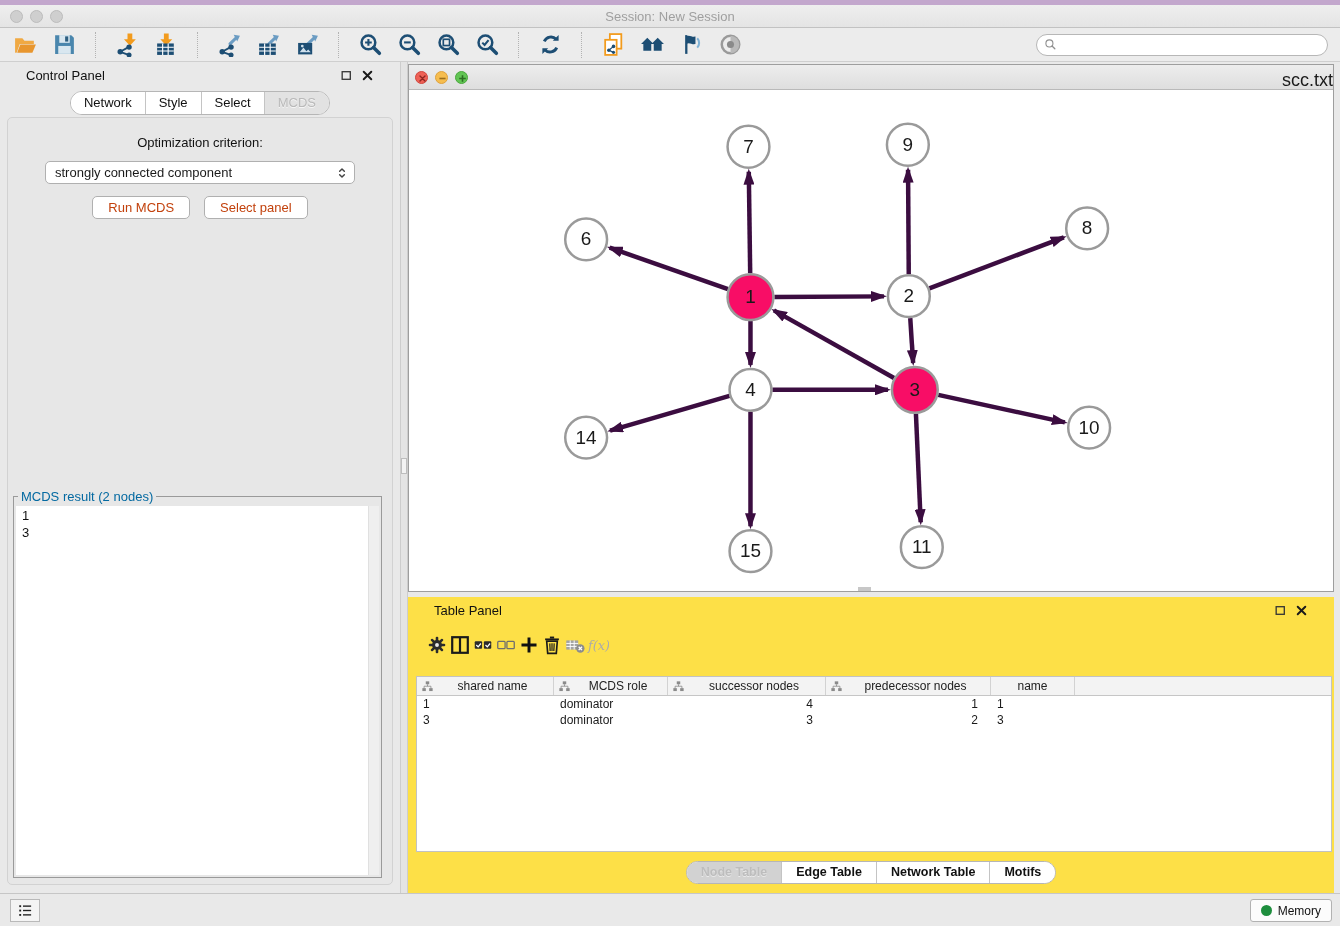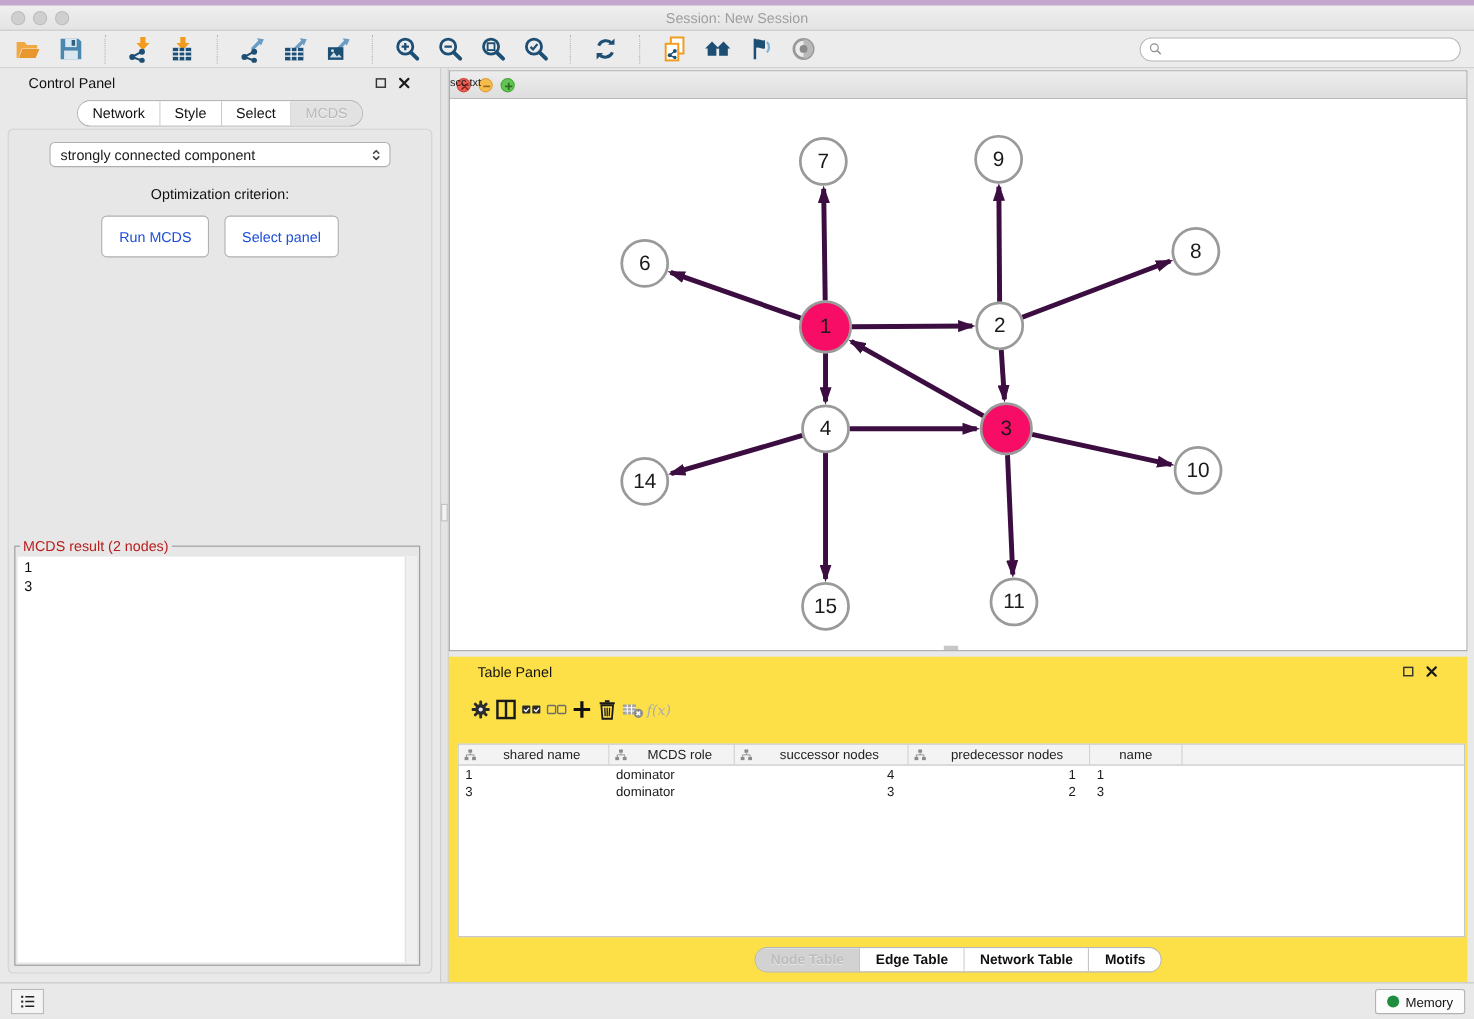--- a/index.html
+++ b/index.html
@@ -34,40 +34,40 @@
   .cp-tab, .bt-tab { font-size:13px; padding:3px 13px 4px; background:#fff; color:#111; border-right:1px solid #c4c4c4; cursor:default; white-space:nowrap; }
   .cp-tab:last-child, .bt-tab:last-child { border-right:none; }
   .cp-tab.active { background:#e2e2e2; color:#b9b9b9; text-shadow:0 1px 0 #f5f5f5; }
   .bt-tab { font-weight:bold; font-size:12.5px; padding:3px 14px 4px; }
   .bt-tab.active { background:#d2d2d2; color:#bdbdbd; text-shadow:0 1px 0 #e9e9e9; }
   #cp-content { position:absolute; left:7px; right:7px; top:55px; bottom:8px; background:#e7e7e7; border:1px solid #d2d2d2; border-radius:5px; }
   #opt-label { margin-top:17px; text-align:center; font-size:13px; color:#111; }
   #criterion-select { width:310px; height:23px; margin:11px auto 0; background:#fff; border:1px solid #b0b0b0; border-radius:5px; display:flex; align-items:center; padding:0 4px 0 9px; font-size:13px; }
   #criterion-select svg { margin-left:auto; width:16px; height:18px; }
   #cp-buttons { display:flex; justify-content:center; gap:14px; margin-top:12px; }
-  .cp-btn { height:38px; background:#fff; border:1px solid #b0b0b0; border-radius:5px; font-size:13px; font-family:"Liberation Sans",sans-serif; padding:0 15px; color:#1d4ed8; }
+  .cp-btn { height:23px; background:#fff; border:1px solid #b0b0b0; border-radius:5px; font-size:13px; font-family:"Liberation Sans",sans-serif; padding:0 15px; color:#c2410c; }
   #result-fieldset { position:absolute; left:5px; right:10px; top:371px; bottom:6px; border:1px solid #9a9a9a; padding:0; background:transparent; }
-  #result-fieldset legend { font-size:13px; margin-left:4px; padding:0 3px; color:#b91c1c;margin-top:44px; }
+  #result-fieldset legend { font-size:13px; margin-left:4px; padding:0 3px; color:#0369a1;margin-top:44px; }
   #result-area { position:absolute; left:2px; right:2px; top:2px; bottom:2px; background:#fff; }
   #result-text { position:absolute; left:0; top:0; right:12px; bottom:0; font-size:13px; line-height:17px; padding:1px 6px; white-space:pre; color:#111; }
   #result-scrollbar { position:absolute; right:0; top:0; bottom:0; width:11px; background:#efefef; border-left:1px solid #e0e0e0; }
 
   
   #splitter { position:absolute; left:400px; width:8px; top:62px; bottom:33px; background:#e4e4e4; border-left:1px solid #cdcdcd; border-right:1px solid #cdcdcd; }
   #splitter-handle { position:absolute; left:0; right:0; top:396px; height:16px; background:#f3f3f3; border:1px solid #bdbdbd; }
 
   
   #network-window { position:absolute; left:408px; top:64px; width:926px; height:528px; background:#fff; border:1px solid #9e9e9e; }
   #nw-titlebar { position:relative; height:25px; background:linear-gradient(#ededed,#dedede); border-bottom:1px solid #b9b9b9; }
   .tl { position:absolute; top:6px; width:13px; height:13px; border-radius:50%; }
   .tl svg { position:absolute; left:0; top:0; width:13px; height:13px; }
   #tl-close { left:6px;  background:#ee6156; border:1px solid #d1453c; }
   #tl-min   { left:26px; background:#f6bd4e; border:1px solid #dfa13c; }
   #tl-zoom  { left:46px; background:#62c554; border:1px solid #4aa73c; }
-  #nw-title { position:absolute; top:5px; left:0; right:0; text-align:left; font-size:10px; color:#1a1a1a; }
+  #nw-title { position:absolute; top:5px; left:0; right:0; text-align:right; font-size:18px; color:#1a1a1a; }
   #graph-canvas { position:relative; width:924px; height:501px; background:#fff; }
   #graph-canvas svg { display:block; }
   #nw-resize-nub { position:absolute; bottom:0; left:449px; width:13px; height:4px; background:#c7c7c7; }
 
   
   #table-panel { position:absolute; left:408px; right:6px; top:597px; bottom:33px; background:#fde047; }
   #tp-toolbar { position:absolute; top:28px; left:0; right:0; height:40px; display:flex; align-items:center; padding-left:17px; }
   .tp-icon { width:23px; height:23px; display:flex; align-items:center; justify-content:center; }
   .tp-icon svg { width:22px; height:22px; }
   #tp-table { position:absolute; left:8px; right:2px; top:79px; bottom:41px; background:#fff; border:1px solid #c2c2c2; overflow:hidden; }
@@ -266,28 +266,28 @@
   </div>
   <div id="control-tabs-row">
       <div id="control-tabs" class="tab-group">
         <div class="cp-tab">Network</div>
         <div class="cp-tab">Style</div>
         <div class="cp-tab">Select</div>
         <div class="cp-tab active">MCDS</div>
       </div>
     </div>
   <div id="cp-content">
+    <div id="opt-label">Optimization criterion:</div>
     <div id="criterion-select">
       <span>strongly connected component</span>
       <svg viewBox="0 0 24 24">
           <path d="M8.5 9.5L12 6l3.5 3.5" stroke="#444" fill="none" stroke-width="2.2" stroke-linecap="round" stroke-linejoin="round"></path>
           <path d="M8.5 14.5L12 18l3.5-3.5" stroke="#444" fill="none" stroke-width="2.2" stroke-linecap="round" stroke-linejoin="round"></path>
         </svg>
     </div>
-    <div id="opt-label">Optimization criterion:</div>
     <div id="cp-buttons">
       <button class="cp-btn">Run MCDS</button>
       <button class="cp-btn">Select panel</button>
     </div>
     <fieldset id="result-fieldset">
       <legend>MCDS result (2 nodes)</legend>
       <div id="result-area">
         <div id="result-text">1
 3</div>
         <div id="result-scrollbar"></div>

